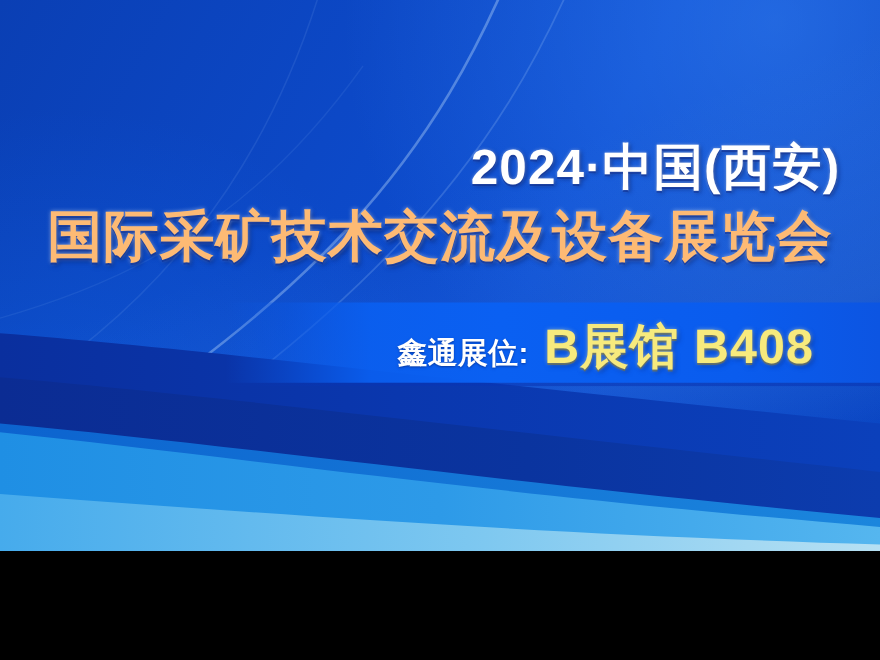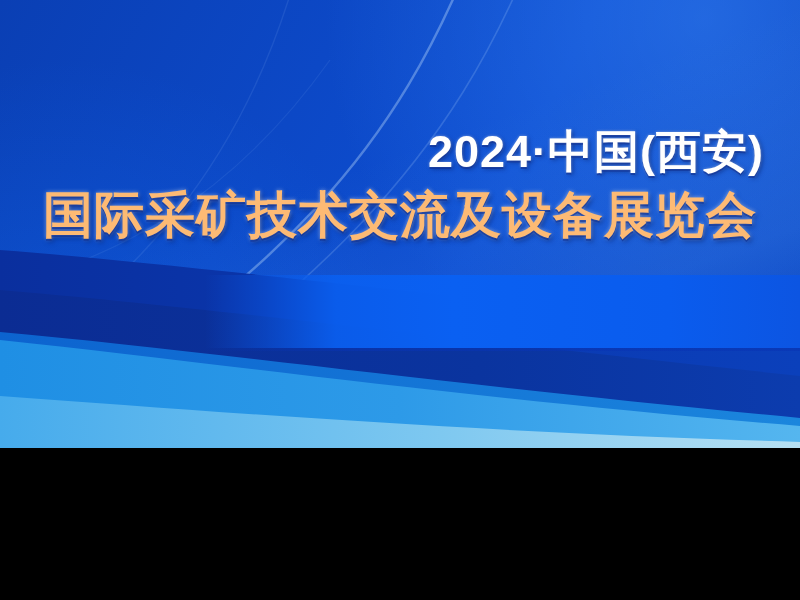--- a/index.html
+++ b/index.html
@@ -3,21 +3,21 @@
 <meta charset="utf-8">
 <style>
   html, body {
     margin: 0;
     padding: 0;
     background: #000;
   }
   #poster {
     position: relative;
     width: 800px;
-    height: 448px;
+    height: 501px;
     overflow: hidden;
     font-family: "Liberation Sans", "DejaVu Sans", sans-serif;
     background: #0b46c2;
   }
 
   
   .bg-base {
     position: absolute;
     inset: 0;
     background:
@@ -204,16 +204,20 @@
   </svg>
 
   <div class="band"></div>
 
   <div class="content">
 
     <div class="title-1">2024·中国(西安)</div>
 
     <div class="title-2">国际采矿技术交流及设备展览会</div>
 
+    <div class="booth-row">
+      <span class="booth-label">鑫通展位:</span>
+      <span class="booth-value">B展馆 B408</span>
+    </div>
 
 
   </div>
 </div>
 
 </body></html>

